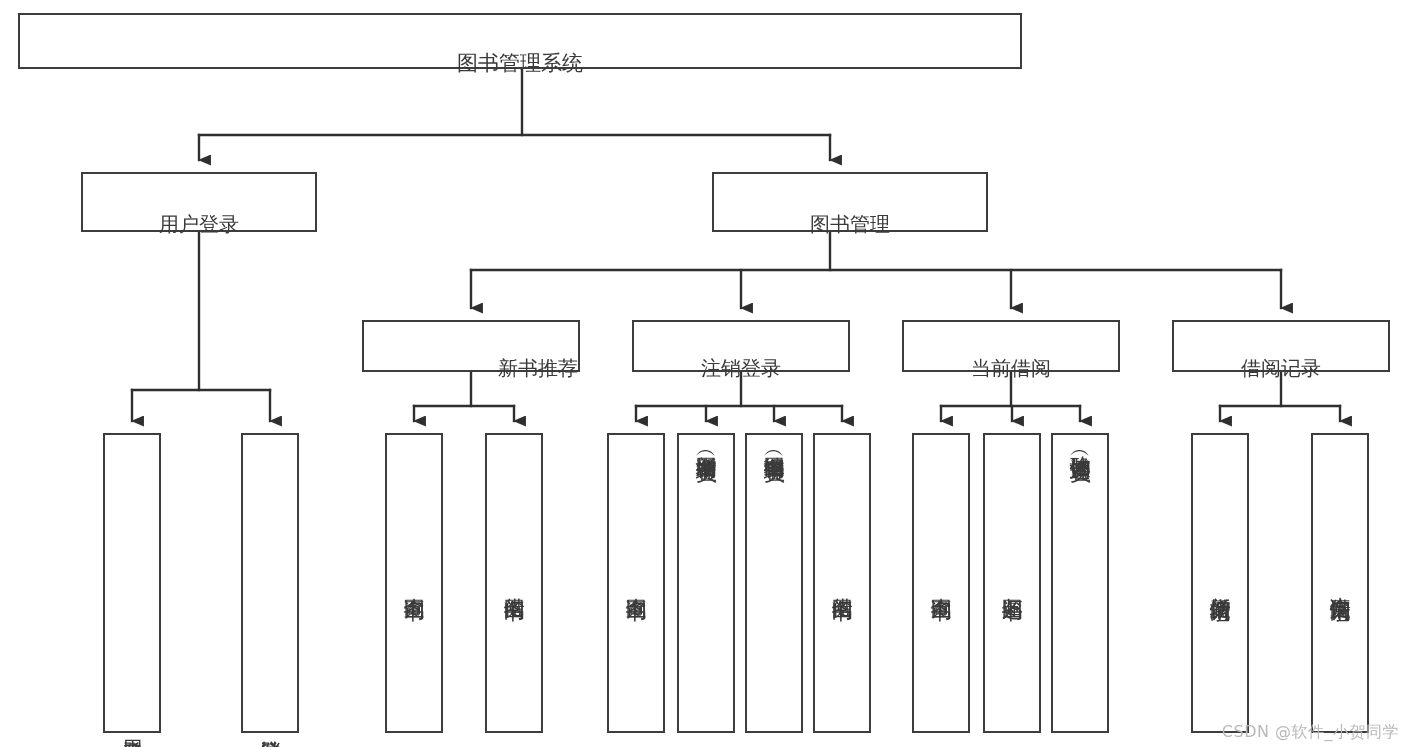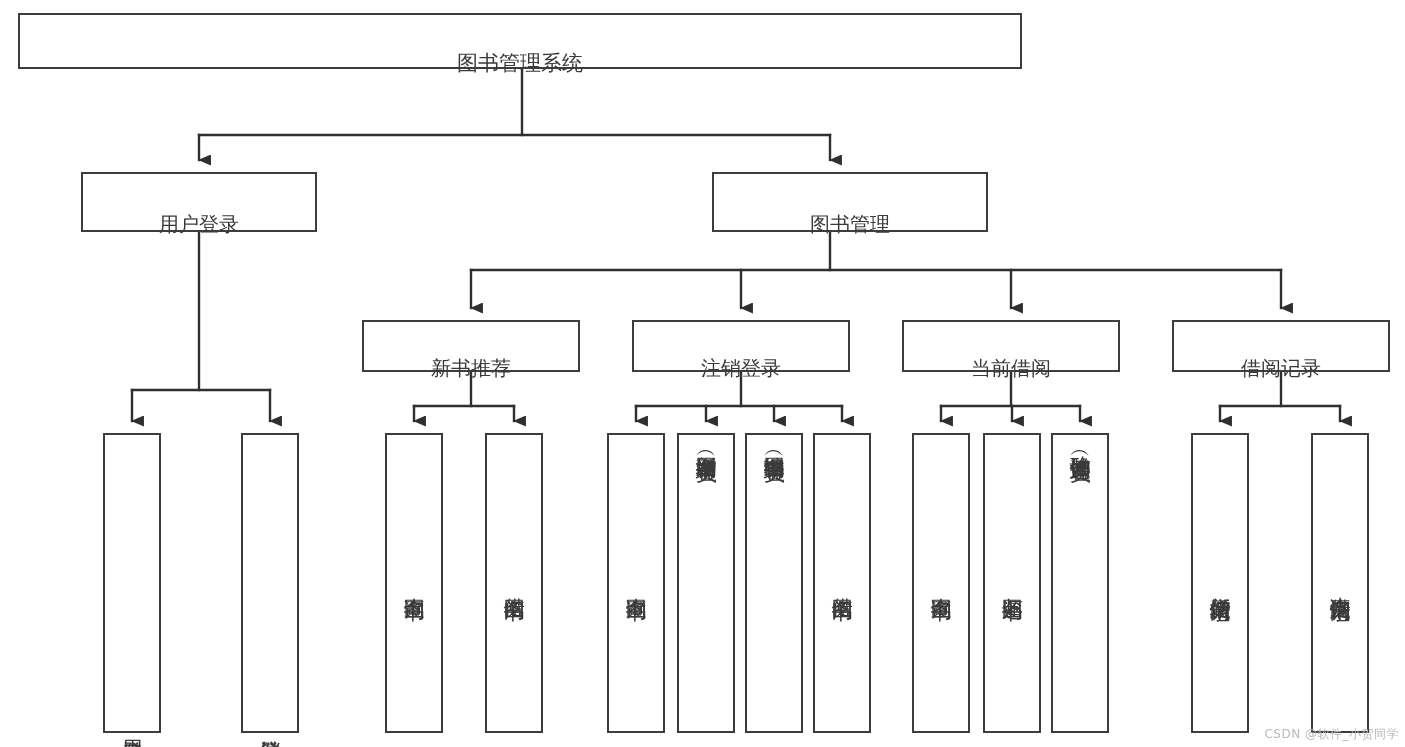--- a/index.html
+++ b/index.html
@@ -59,21 +59,21 @@
     display: block;
   }
   .node .htext {
     white-space: nowrap;
     margin-top: 44px;
   }
   #watermark {
     position: absolute;
     right: 6px;
     bottom: 4px;
-    font-size: 12px;
+    font-size: 16px;
     color: #b9b9b9;
     letter-spacing: 0.5px;
     z-index: 3;
     white-space: nowrap;
     font-family: "DejaVu Sans", "Liberation Sans", sans-serif;
   }
 </style>
 </head>
 <body>
 
@@ -133,21 +133,21 @@
     <span class="htext">图书管理系统</span>
   </div>
 
   <div class="node level2" style="left: 81px; top: 172px; width: 236px; height: 60px; border-color: rgb(61, 61, 61); background: rgb(255, 255, 255); color: rgb(58, 58, 58);">
     <span class="htext">用户登录</span>
   </div>
   <div class="node level2" style="left: 712px; top: 172px; width: 276px; height: 60px; border-color: rgb(61, 61, 61); background: rgb(255, 255, 255); color: rgb(58, 58, 58);">
     <span class="htext">图书管理</span>
   </div>
 
-  <div class="node level3" style="left: 362px; top: 320px; width: 218px; height: 52px; border-color: rgb(61, 61, 61); background: rgb(255, 255, 255); color: rgb(58, 58, 58);">
+  <div class="node level3" style="left: 362px; top: 320px; width: 218px; height: 52px; border-color: rgb(61, 61, 61); background: rgb(255, 255, 255); color: rgb(58, 58, 58); justify-content: flex-end;">
     <span class="htext">新书推荐</span>
   </div>
   <div class="node level3" style="left: 632px; top: 320px; width: 218px; height: 52px; border-color: rgb(61, 61, 61); background: rgb(255, 255, 255); color: rgb(58, 58, 58);">
     <span class="htext">注销登录</span>
   </div>
   <div class="node level3" style="left: 902px; top: 320px; width: 218px; height: 52px; border-color: rgb(61, 61, 61); background: rgb(255, 255, 255); color: rgb(58, 58, 58);">
     <span class="htext">当前借阅</span>
   </div>
   <div class="node level3" style="left: 1172px; top: 320px; width: 218px; height: 52px; border-color: rgb(61, 61, 61); background: rgb(255, 255, 255); color: rgb(58, 58, 58);">
     <span class="htext">借阅记录</span>

